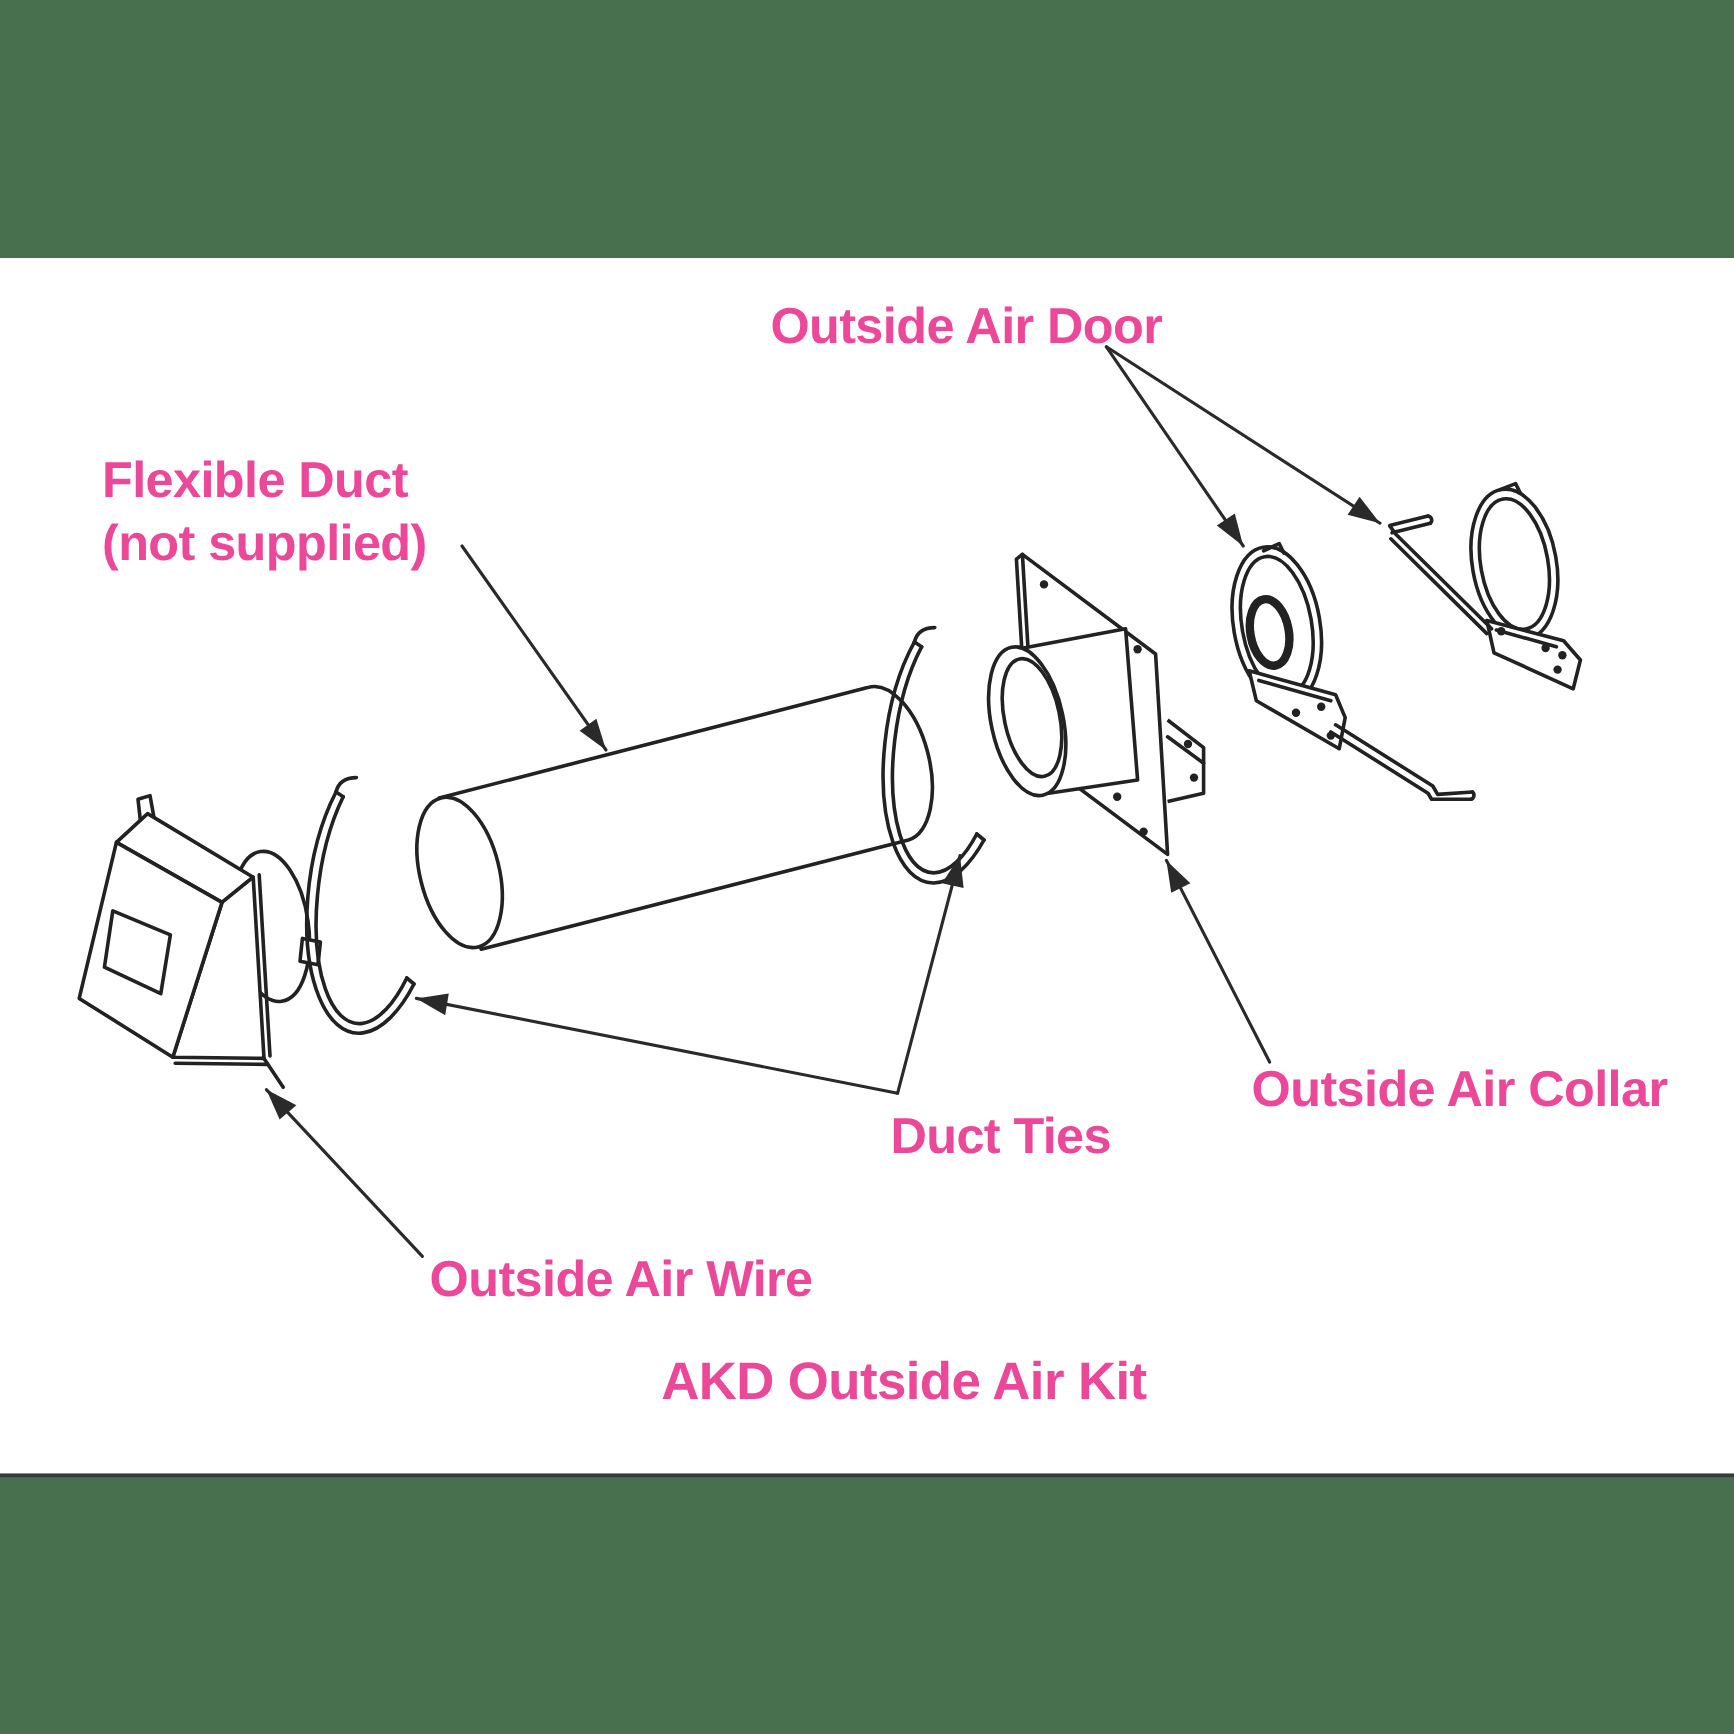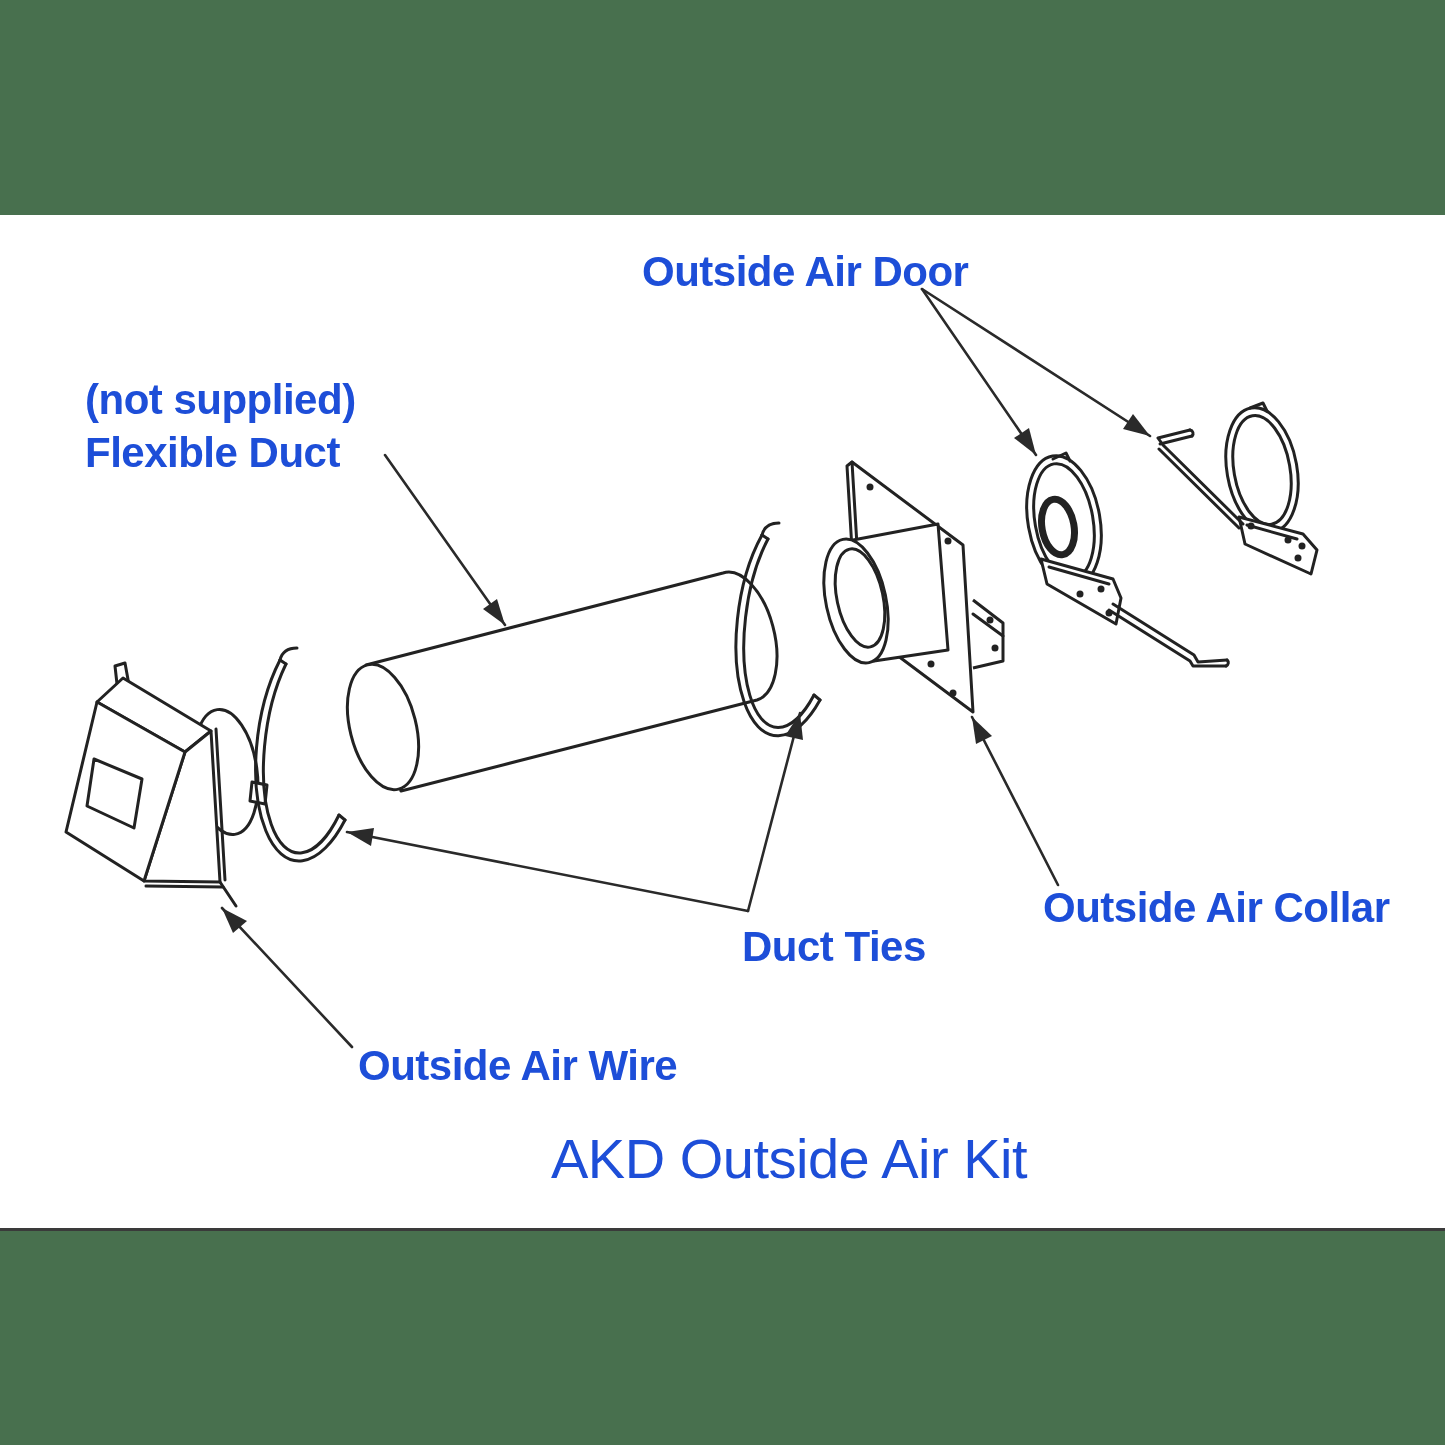--- a/index.html
+++ b/index.html
@@ -9,23 +9,23 @@
   .band-top{top:0;height:215px;border-bottom:3px solid #3a3a3a;}
   .band-bottom{top:1228px;height:217px;border-top:3px solid #3a3a3a;}
   .canvas{position:absolute;left:0;top:215px;width:1445px;height:1013px;background:#ffffff;}
   svg.art{position:absolute;left:0;top:0;width:1445px;height:1445px;}
   .stroke{fill:none;stroke:#222222;stroke-width:3;stroke-linejoin:round;stroke-linecap:round;}
   .fillw{fill:#ffffff;stroke:#222222;stroke-width:3;stroke-linejoin:round;}
   .thick{fill:none;stroke:#222222;stroke-width:7;}
   .thin{fill:none;stroke:#2a2a2a;stroke-width:2.6;stroke-linecap:round;}
   .head{fill:#2a2a2a;stroke:none;}
   .dot{fill:#222222;stroke:none;}
-  .label{position:absolute;white-space:nowrap;color:#1d4ed8;font-size:42px;font-weight:600;
+  .label{position:absolute;white-space:nowrap;color:#ec4899;font-size:42px;font-weight:600;
          letter-spacing:-0.5px;line-height:1.26;}
-  .title{font-size:56px;font-weight:400;}
+  .title{font-size:44px;font-weight:700;}
 </style>
 </head>
 <body>
 
 <div class="band band-top"></div>
 <div class="canvas"></div>
 <div class="band band-bottom"></div>
 
 <svg class="art" viewBox="0 0 1445 1445">
 
@@ -122,22 +122,22 @@
     <path class="thin" d="M748,911 L800,713"></path>
     <polygon class="head" points="800,713 803,740 785,736"></polygon>
     <path class="thin" d="M1058,885 L972,717"></path>
     <polygon class="head" points="972,717 992,736 976,744"></polygon>
   </g>
 </svg>
 
 <div class="label" style="left:642px;top:246px;">Outside Air Door</div>
 
 <div class="label" style="left:85px;top:374px;">
+  <div>Flexible Duct</div>
   <div>(not supplied)</div>
-  <div>Flexible Duct</div>
 </div>
 
 <div class="label" style="left:742px;top:921px;">Duct Ties</div>
 
 <div class="label" style="left:1043px;top:882px;">Outside Air Collar</div>
 
 <div class="label" style="left:358px;top:1040px;">Outside Air Wire</div>
 
 <div class="label title" style="left:551px;top:1124px;">AKD Outside Air Kit</div>
 

